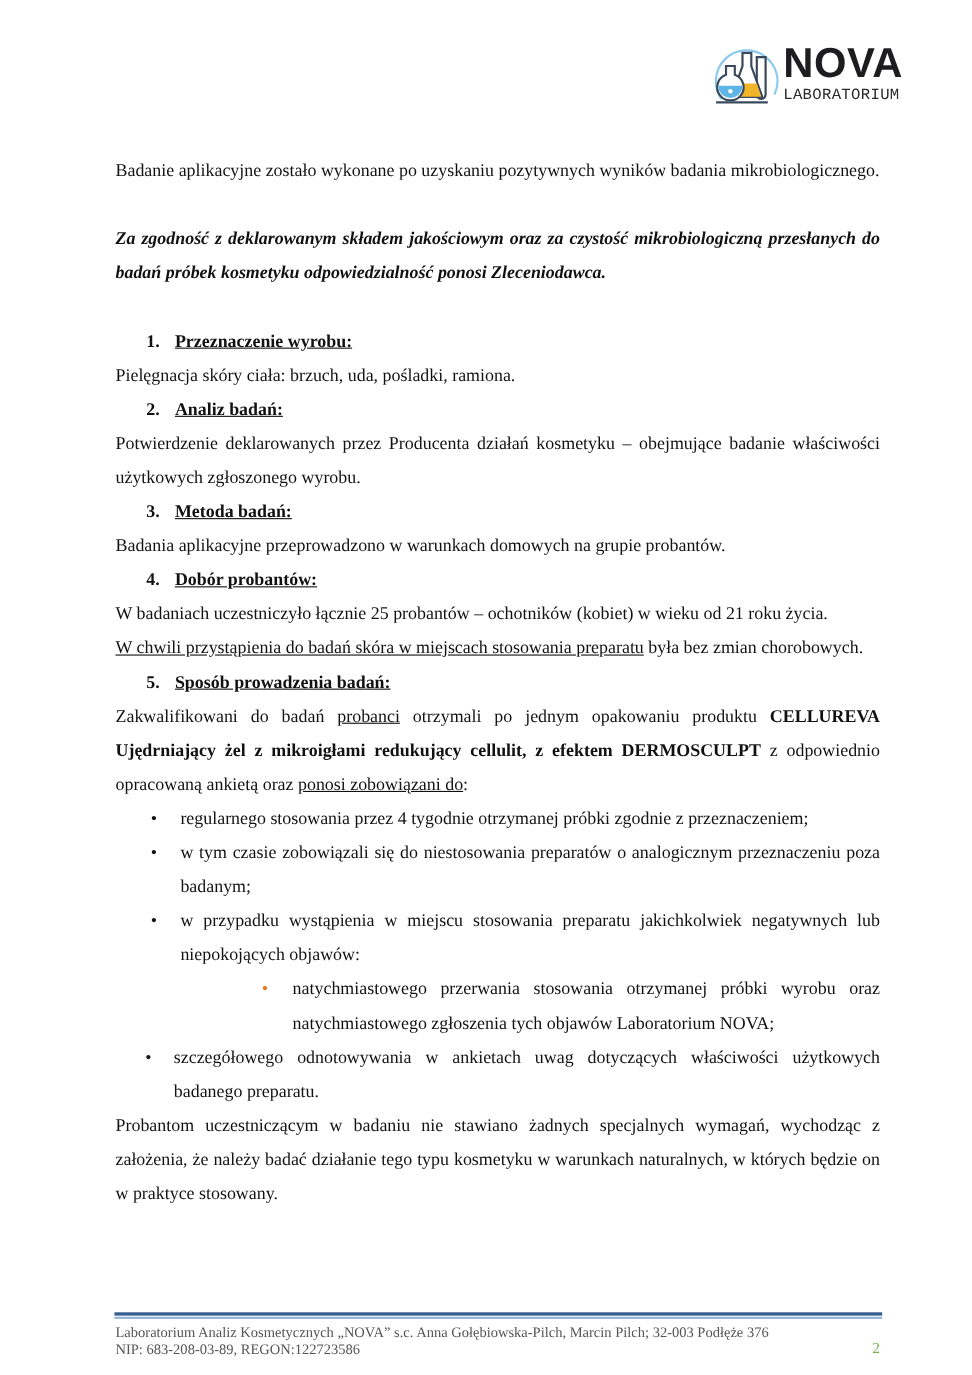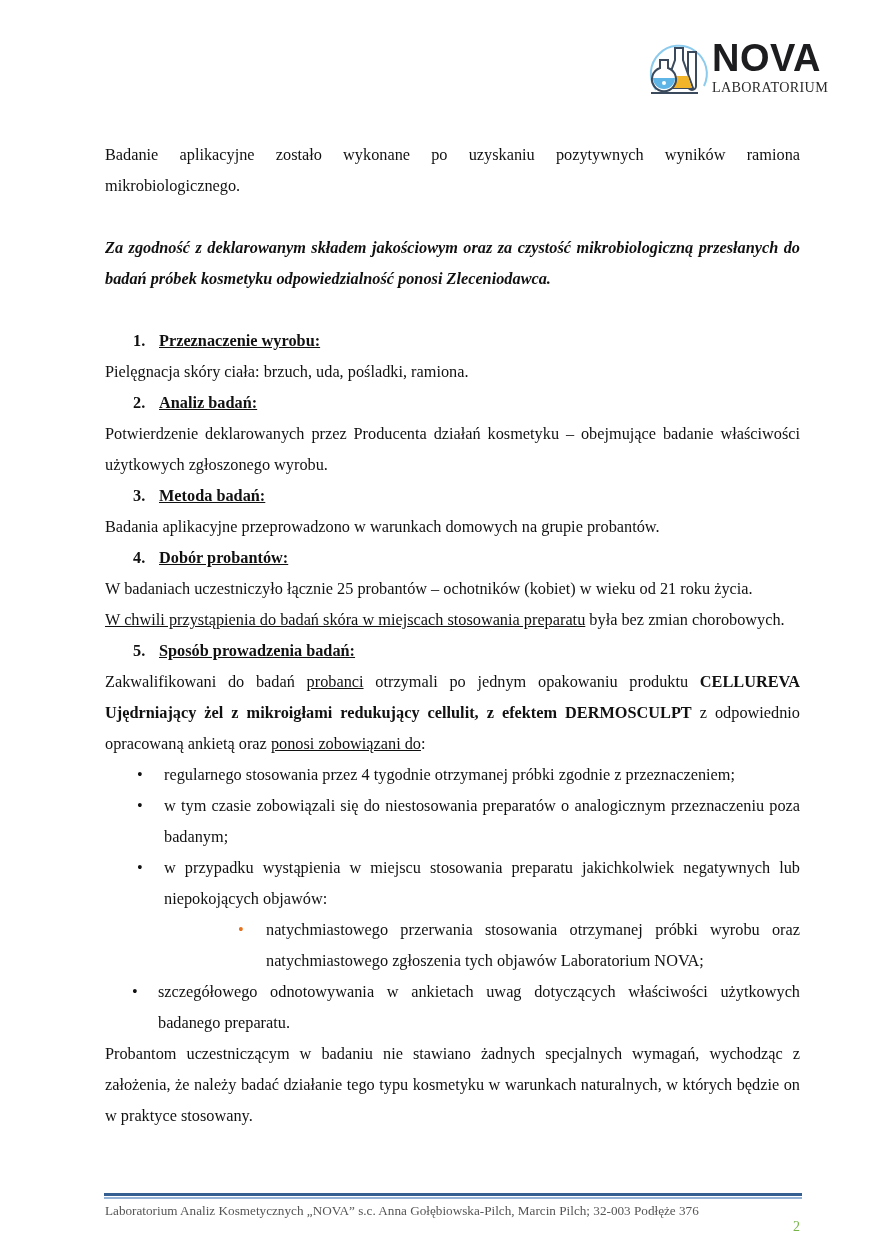--- a/index.html
+++ b/index.html
@@ -2,21 +2,21 @@
 <html><head>
 <meta charset="utf-8">
 <style>
   html, body { margin:0; padding:0; background:#ffffff; }
   body { width:884px; height:1250px; position:relative; overflow:hidden;
          font-family:"Liberation Serif", serif; color:#111; font-size:16.3px; }
   .logo { position:absolute; left:648px; top:38px; width:180px; height:62px; }
   .logo-icon { position:absolute; left:0; top:0; width:62px; height:62px; }
   .logo-title { position:absolute; left:64px; top:-2px; font-family:"Liberation Sans", sans-serif;
                 font-weight:bold; font-size:38px; color:#1d1d1f; letter-spacing:0.5px; line-height:44px; }
-  .logo-sub { position:absolute; left:64px; top:40px; font-family:Liberation Serif, serif;
+  .logo-sub { position:absolute; left:64px; top:40px; font-family:Liberation Mono, monospace;
               font-size:14.2px; color:#2a2a2a; letter-spacing:0.3px; line-height:18px;text-align:right; }
   .content { position:absolute; left:105px; top:139px; width:695px; }
   p { margin:0; line-height:31px; text-align:justify; }
   .gap1 { height:31px; }
   .bi { font-weight:bold; font-style:italic; }
   .sec { padding-left:28px; line-height:31px; font-weight:bold; }
   .sec .num { display:inline-block; width:26px; }
   .sec .title { text-decoration:underline;margin-top:13px; }
   .u { text-decoration:underline; }
   .b { font-weight:bold; }
@@ -46,21 +46,21 @@
     <path d="M12 22 h8 v8 a12 12 0 1 1 -8 0 z" fill="#fff" stroke="#3a4a5c" stroke-width="2"></path>
     <path d="M5 40 a11 11 0 0 0 22 0 z" fill="#5fb6e6"></path>
     <circle cx="16" cy="45" r="2" fill="#fff"></circle>
     <line x1="3" y1="55" x2="50" y2="55" stroke="#3a4a5c" stroke-width="2"></line>
   </svg>
   <div class="logo-title">NOVA</div>
   <div class="logo-sub">LABORATORIUM</div>
 </div>
 
 <div class="content">
-  <p>Badanie aplikacyjne zostało wykonane po uzyskaniu pozytywnych wyników ramiona mikrobiologicznego.</p>
+  <p>Badanie aplikacyjne zostało wykonane po uzyskaniu pozytywnych wyników badania mikrobiologicznego.</p>
   <div class="gap1"></div>
   <p class="bi">Za zgodność z deklarowanym składem jakościowym oraz za czystość mikrobiologiczną przesłanych do badań próbek kosmetyku odpowiedzialność ponosi Zleceniodawca.</p>
   <div class="gap1"></div>
 
   <div class="sec">
     <span class="num">1.</span><span class="title">Przeznaczenie wyrobu:</span>
   </div>
   <p>Pielęgnacja skóry ciała: brzuch, uda, pośladki, ramiona.</p>
 
   <div class="sec">
@@ -91,14 +91,15 @@
     <li class="bl l2"><span class="dot">•</span><span>natychmiastowego przerwania stosowania otrzymanej próbki wyrobu oraz natychmiastowego zgłoszenia tych objawów Laboratorium NOVA;</span></li>
     <li class="bl l1b"><span class="dot">•</span><span>szczegółowego odnotowywania w ankietach uwag dotyczących właściwości użytkowych badanego preparatu.</span></li>
   </ul>
   <p>Probantom uczestniczącym w badaniu nie stawiano żadnych specjalnych wymagań, wychodząc z założenia, że należy badać działanie tego typu kosmetyku w warunkach naturalnych, w których będzie on w praktyce stosowany.</p>
 </div>
 
 <div class="footer-line"></div>
 <div class="footer-line2"></div>
 <div class="footer">
   <div>Laboratorium Analiz Kosmetycznych „NOVA” s.c. Anna Gołębiowska-Pilch, Marcin Pilch; 32-003 Podłęże 376</div>
+  <div>NIP: 683-208-03-89, REGON:122723586</div>
   <div class="page-num">2</div>
 </div>
 
 </body></html>

